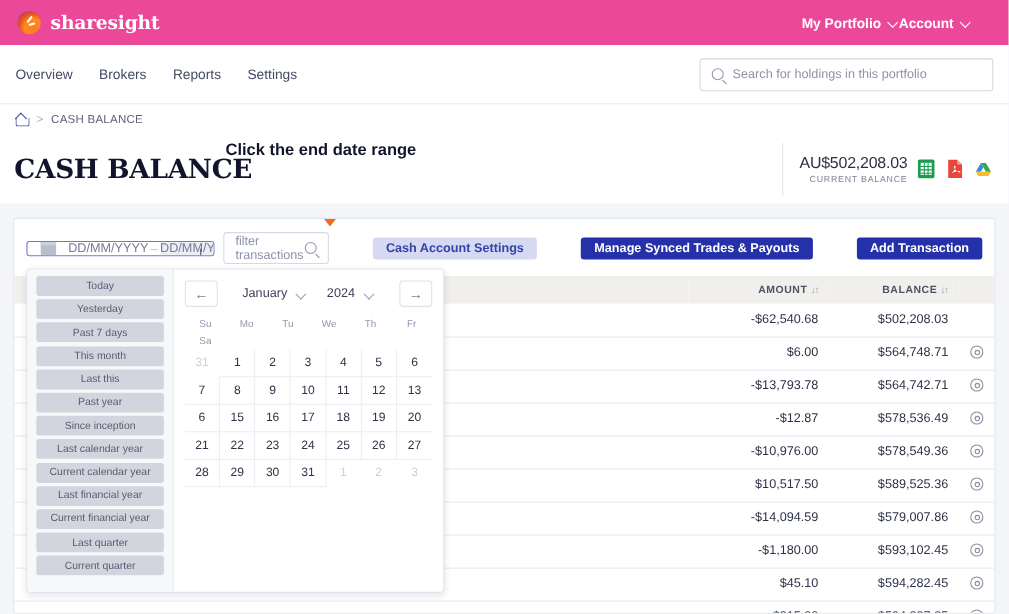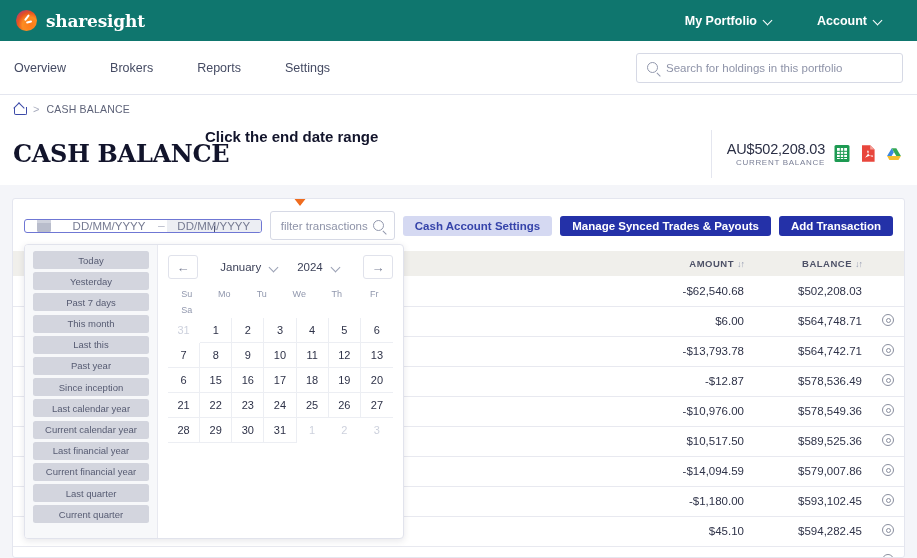--- a/index.html
+++ b/index.html
@@ -6,21 +6,21 @@
   html, body {
     width: 917px; height: 558px;
     font-family: "Liberation Sans", sans-serif;
     background: #f4f5f9;
     overflow: hidden;
   }
   #root { position: relative; width: 917px; height: 558px; }
 
   
   .topbar {
-    height: 41px; background: #0f766e;
+    height: 41px; background: #ec4899;
     display: flex; align-items: center;
     padding: 0 16px;
   }
   .logo-wrap { display: flex; align-items: center; gap: 9px; }
   .logo-mark {
     width: 21px; height: 21px; border-radius: 50%;
     background: radial-gradient(circle at 68% 72%, #ff7a18 0%, #fb8c22 38%, #e8531f 60%, #8e2da8 100%);
     position: relative; flex: none;
   }
   .logo-mark::after {
@@ -30,42 +30,42 @@
   }
   .logo-mark::before {
     content: ""; position: absolute;
     left: 10px; top: 10.5px; width: 6px; height: 1.6px;
     background: #fff; transform: rotate(-16deg); border-radius: 1px;
   }
   .logo-text {
     color: #fff; font-family: "DejaVu Serif", serif;
     font-size: 17px; font-weight: bold; letter-spacing: -0.2px;
   }
-  .topbar-right { margin-left: auto; display: flex; align-items: center; gap: 44px; padding-right: 18px; }
+  .topbar-right { margin-left: auto; display: flex; align-items: center; padding-right: 18px; }
   .topnav-menu {
     color: #fff; font-size: 12.5px; font-weight: bold;
     display: flex; align-items: center; gap: 7px; cursor: pointer;
   }
   .chev-d {
     width: 9px; height: 9px; position: relative; flex: none; display: inline-block;
   }
   .chev-d::after {
     content: ""; position: absolute; left: 0px; top: 1px;
     width: 6px; height: 6px;
     border-right: 1.4px solid currentColor; border-bottom: 1.4px solid currentColor;
     transform: rotate(45deg);
   }
 
   
   .navbar {
     height: 54px; background: #fff;
     display: flex; align-items: center; padding: 0 14px;
     border-bottom: 1px solid #e4e6ef;
   }
-  .navlinks { display: flex; align-items: center; gap: 44px; }
+  .navlinks { display: flex; align-items: center; gap: 24px; }
   .navlink {
     font-size: 12.5px; color: #454b63; cursor: pointer; font-weight: normal;
   }
   .searchbox {
     margin-left: auto; width: 267px; height: 30px;
     border: 1px solid #d6d9e5; border-radius: 3px;
     display: flex; align-items: center; gap: 8px;
     padding: 0 10px; background: #fff;
   }
   .search-ph { font-size: 11.5px; color: #8e93a8; }
@@ -157,21 +157,21 @@
   .dr-dash { color: #b9bdcc; font-size: 12px; padding: 0 2px; }
   .filterbox {
     width: 143px; height: 29px; border: 1px solid #d6d9e5; border-radius: 3px;
     display: flex; align-items: center; padding: 0 10px; background: #fff; justify-content: space-between;
   }
   .filter-ph { font-size: 11.5px; color: #8e93a8; }
   .filterbox .mag { margin-left: auto; }
   .btn {
     height: 20px; border-radius: 3px; font-size: 11.5px; font-weight: bold;
     display: flex; align-items: center; justify-content: center;
-    padding: 0 12px; cursor: pointer; white-space: nowrap; border: none;
+    padding: 0 12px; cursor: pointer; white-space: nowrap; border: none; margin-left: 32px;
   }
   .btn-light { background: #d5d9f2; color: #3644aa; }
   .btn-primary { background: #2431a8; color: #fff; }
   .btn-wrap { margin-left: auto; display: flex; align-items: center; gap: 8px; }
 
   
   .table { width: 100%; border-collapse: collapse; }
   .table th {
     background: #f0efeb; height: 25px;
     font-size: 9.5px; letter-spacing: 0.5px; color: #4d5167; font-weight: bold;

